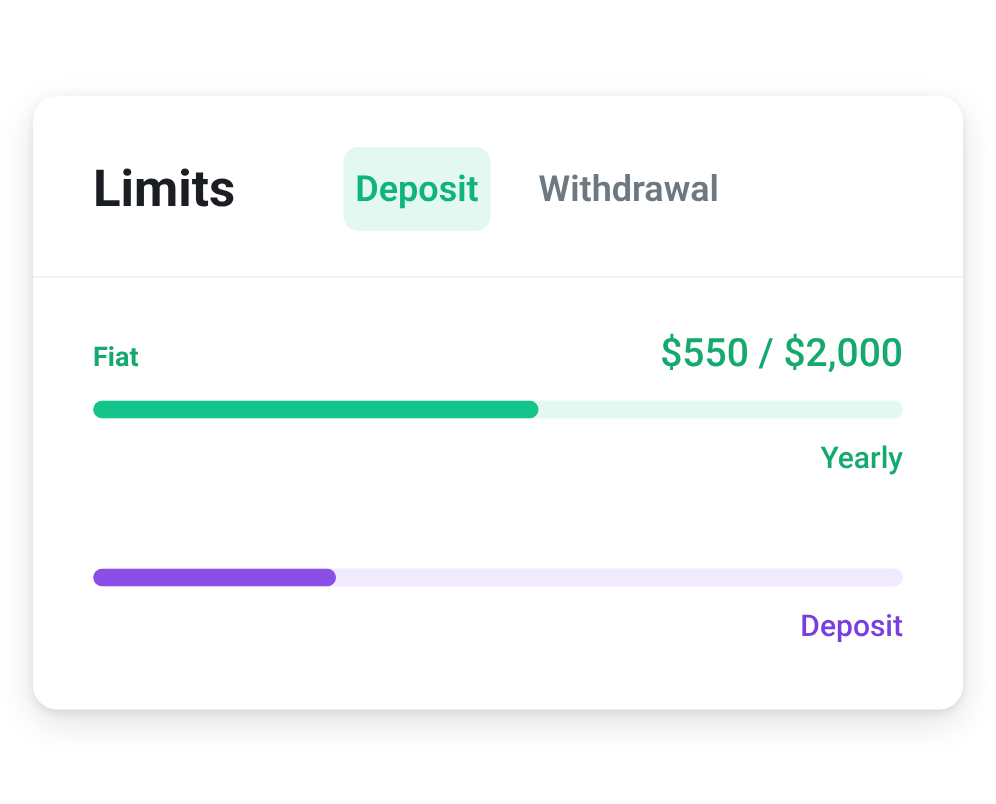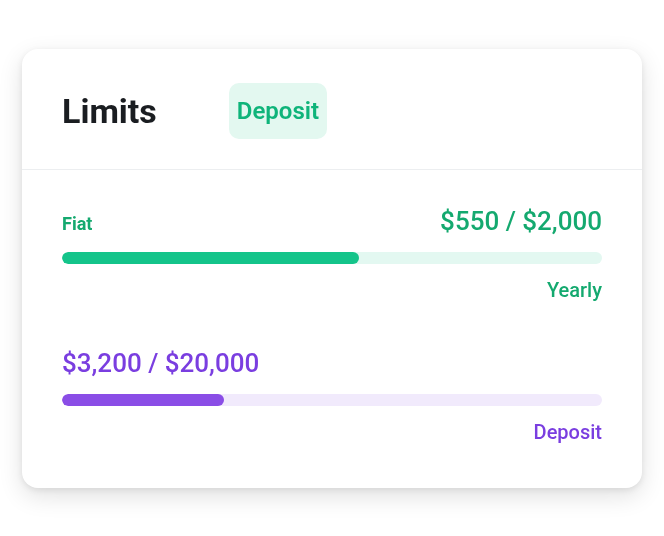--- a/index.html
+++ b/index.html
@@ -97,37 +97,37 @@
   .crypto .bar { background: #f1eafc; }
   .crypto .bar-fill { background: #8a4de6; }
 </style>
 </head>
 <body>
 
 <div class="card">
   <div class="header">
     <div class="title">Limits</div>
     <div class="tab active">Deposit</div>
+    <div class="tab">Withdrawal</div>
   </div>
   <div class="body">
 
     <div class="limit-row fiat">
       <div class="limit-top">
         <div class="limit-name">Fiat</div>
         <div class="limit-value">$550 / $2,000</div>
       </div>
       <div class="bar">
         <div class="bar-fill" style="width:55%"></div>
       </div>
       <div class="limit-period">Yearly</div>
     </div>
 
     <div class="limit-row crypto">
       <div class="limit-top">
-        <div class="limit-value">$3,200 / $20,000</div>
       </div>
       <div class="bar">
         <div class="bar-fill" style="width:30%"></div>
       </div>
       <div class="limit-period">Deposit</div>
     </div>
 
   </div>
 </div>
 

